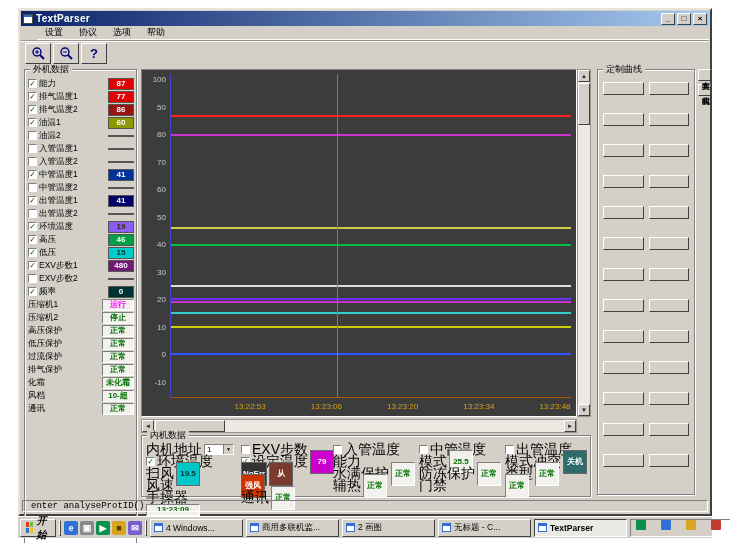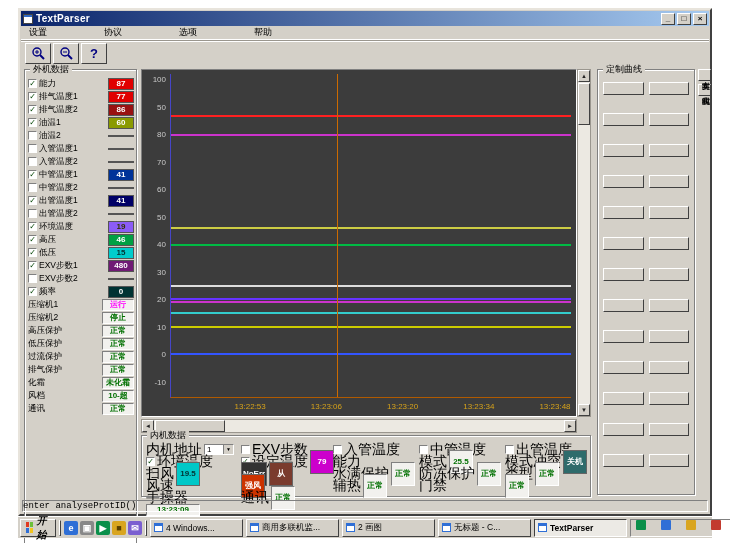--- a/index.html
+++ b/index.html
@@ -10,22 +10,22 @@
   
   .window { position:absolute; left:0; top:0; width:694px; height:508px; background:#d4d0c8;
             border:2px solid; border-color:#e8e4dc #404040 #404040 #e8e4dc; }
   .titlebar { position:absolute; left:1px; top:1px; right:1px; height:15px;
               background:linear-gradient(90deg,#0a246a,#a6caf0); display:flex; align-items:center; padding:0 2px; }
   .title-icon { width:10px; height:10px; background:#fff; border:1px solid #444; margin-right:3px;
                 box-shadow:inset 0 2px 0 #316ac5; }
   .title-text { color:#fff; font-size:10px; font-weight:bold; flex:1; letter-spacing:.3px; }
   .wbtn { width:14px; height:12px; background:#d4d0c8; border:1px solid; border-color:#fff #404040 #404040 #fff;
           font-size:8px; line-height:9px; text-align:center; margin-left:2px; font-weight:bold; color:#000; }
-  .menubar { position:absolute; left:1px; top:16px; right:1px; height:14px; display:flex; align-items:center;
-             font-size:9px; border-bottom:1px solid #fff;gap:41px; }
+  .menubar { position:absolute; left:17px; top:16px; right:1px; height:14px; display:flex; align-items:center;
+             font-size:9px; border-bottom:1px solid #fff; }
   .menu-item { padding:1px 8px; }
   .toolbar { position:absolute; left:1px; top:30px; right:1px; height:25px; border-top:1px solid #9a968e;
              box-shadow:inset 0 1px 0 #fff; display:flex; align-items:center; padding-left:4px; gap:2px; }
   .tbtn { width:26px; height:21px; background:#d4d0c8; border:1px solid; border-color:#fff #404040 #404040 #fff;
           display:flex; align-items:center; justify-content:center; }
   .help-q { color:#000080; font-weight:bold; font-size:13px; }
 
   .main { position:absolute; left:1px; top:55px; right:1px; bottom:15px; }
 
   
@@ -95,21 +95,21 @@
   .slot { background:#d4d0c8; border:1px solid; border-color:#fff #404040 #404040 #fff; }
 
   
   .side-tabs { position:absolute; left:677px; top:4px; width:13px; }
   .side-tab { writing-mode:vertical-rl; font-size:8px; padding:5px 0; background:#d4d0c8; text-align:center;
               border:1px solid; border-color:#fff #404040 #404040 #fff; margin-bottom:3px; width:13px; }
 
   
   .statusbar { position:absolute; left:1px; right:1px; bottom:1px; height:14px; display:flex; }
   .sb-panel { flex:1; margin:1px; border:1px solid; border-color:#808080 #fff #fff #808080;
-              font-size:9px; line-height:11px; padding:0 0; color:#000; font-family:"Liberation Mono",monospace; }
+              font-size:9px; line-height:11px; padding:0 8px; color:#000; font-family:"Liberation Mono",monospace; }
 
   
   .taskbar { position:absolute; left:0; top:508px; width:694px; height:22px; background:#d4d0c8;
              border-top:1px solid #fff; display:flex; align-items:center; padding:1px 2px; gap:3px; }
   .start-btn { height:18px; display:flex; align-items:center; gap:3px; padding:0 5px; font-weight:bold;
                font-size:10px; background:#d4d0c8; border:1px solid; border-color:#fff #404040 #404040 #fff; font-style:italic; }
   .start-logo { width:11px; height:11px; display:grid; grid-template-columns:1fr 1fr; grid-template-rows:1fr 1fr; gap:1px; }
   .start-logo i:nth-child(1){background:#e03a21;} .start-logo i:nth-child(2){background:#6bbf3a;}
   .start-logo i:nth-child(3){background:#2f6fd6;} .start-logo i:nth-child(4){background:#f2c country;} 
   .start-logo i { display:block; }

